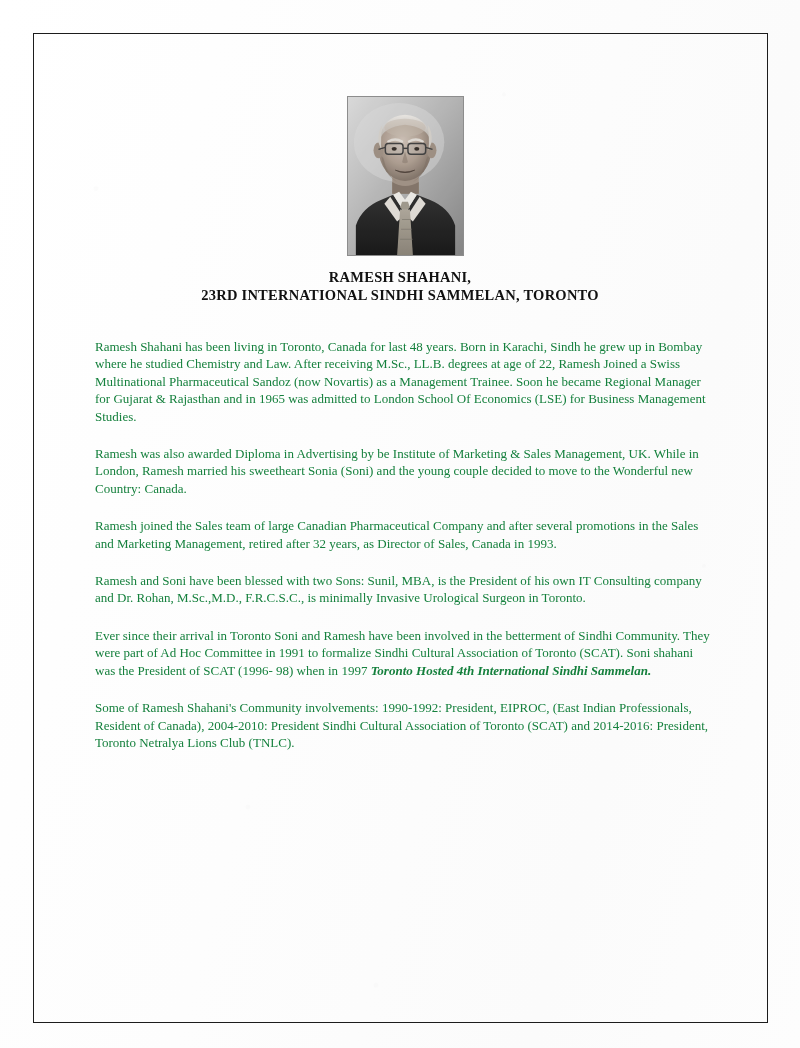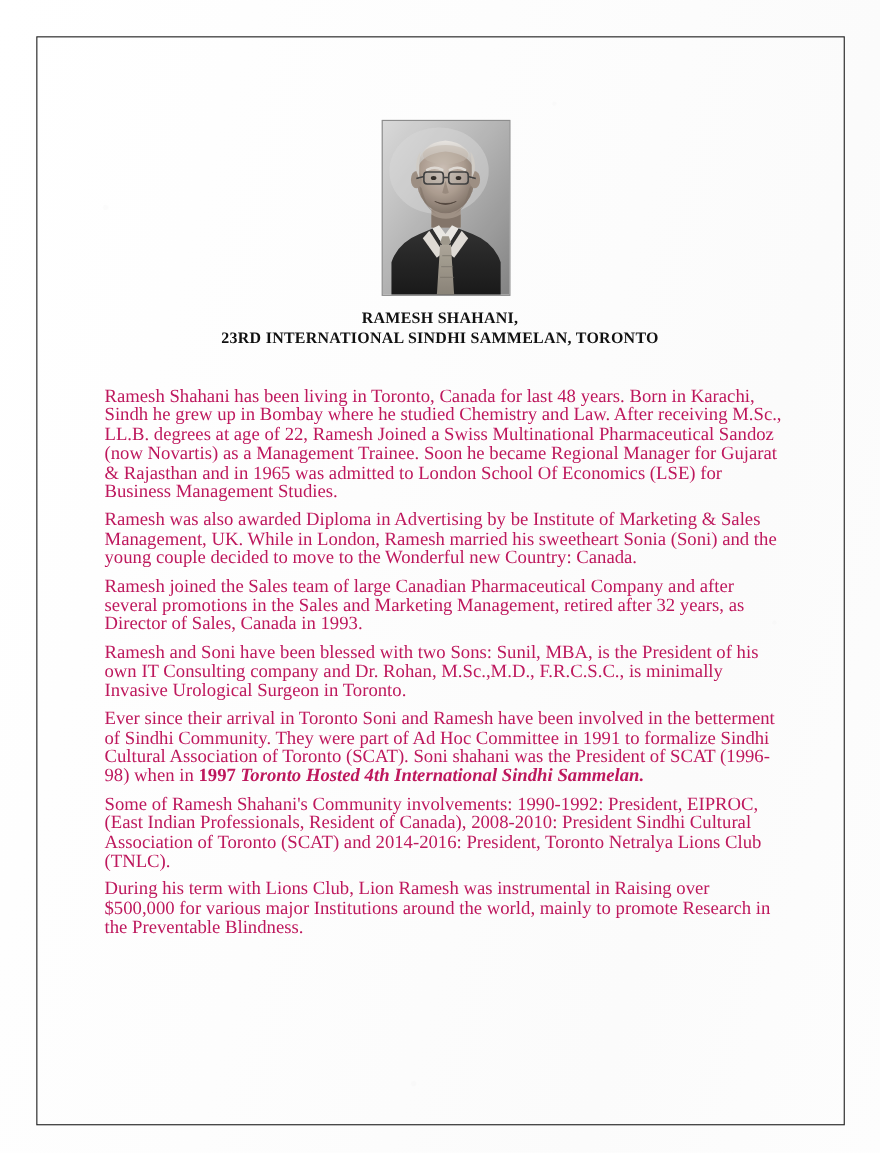--- a/index.html
+++ b/index.html
@@ -38,21 +38,21 @@
     top: 33px;
     width: 735px;
     height: 990px;
     border: 1.5px solid #1c1c1c;
     box-sizing: border-box;
   }
 
   .content {
     position: absolute;
     left: 0;
-    top: 13px;
+    top: 0;
     width: 800px;
     height: 848px;
   }
 
   
   .photo-wrap {
     position: absolute;
     left: 347px;
     top: 96px;
     width: 117px;
@@ -79,31 +79,31 @@
     line-height: 18px;
     color: #111;
   }
 
   
   .body-copy {
     position: absolute;
     left: 95px;
     top: 338px;
     width: 618px;
-    font-size: 17px;
+    font-size: 13px;
     line-height: 17.4px;
     text-align: left;
-    color: #be185d;
+    color: #15803d;
   }
   .para { margin: 0 0 5.5px 0; }
-  .para + .para { margin-top: 8px; }
+  .para + .para { margin-top: 20px; }
 
   .em-i { }
   .em-bi { font-style: italic; font-weight: bold; }
-  .em-b { font-weight: bold; }
+  .em-b { font-weight: normal; }
 </style>
 </head>
 <body>
 
 <div class="page-surface"></div>
 
 <div class="page-border"></div>
 
 <div class="content">
 
@@ -190,17 +190,16 @@
     <div class="hline">RAMESH SHAHANI,</div>
     <div class="hline">23RD INTERNATIONAL SINDHI SAMMELAN, TORONTO</div>
   </div>
 
   <div class="body-copy" id="body-copy">
       <div class="para"><span>Ramesh Shahani has been living in Toronto, Canada for last 48 years. Born in Karachi, Sindh he grew up in Bombay where he studied Chemistry and Law. After receiving M.Sc., LL.B. degrees at age of 22, Ramesh Joined a Swiss Multinational Pharmaceutical Sandoz (now Novartis) as a Management Trainee. Soon he became Regional Manager for Gujarat &amp; Rajasthan and in 1965 was admitted to London School Of Economics (LSE) for Business Management Studies.</span></div>
       <div class="para"><span>Ramesh was also awarded Diploma in Advertising by be Institute of Marketing &amp; Sales Management, UK. While in London, Ramesh married his sweetheart Sonia (Soni) and the young couple decided to move to the Wonderful new Country: Canada.</span></div>
       <div class="para"><span>Ramesh joined the Sales team of  large Canadian Pharmaceutical Company and after several promotions in the Sales and Marketing Management, retired after 32 years, as Director of Sales, Canada in 1993.</span></div>
       <div class="para"><span>Ramesh and Soni have been blessed with two Sons: Sunil, MBA, is the President of his own IT Consulting company and Dr. Rohan, M.Sc.,M.D., F.R.C.S.C., is minimally Invasive Urological Surgeon in Toronto.</span></div>
       <div class="para"><span>Ever since their arrival in Toronto Soni and Ramesh  have been involved in the  betterment of Sindhi Community. They were part of </span><span class="em-i">Ad Hoc</span><span> Committee in 1991 to formalize Sindhi Cultural Association of Toronto (SCAT). Soni shahani was the President of SCAT (1996- 98) when in </span><span class="em-b">1997 </span><span class="em-bi">Toronto Hosted 4th International Sindhi Sammelan.</span></div>
-      <div class="para"><span>Some of Ramesh Shahani's Community involvements: 1990-1992: President, EIPROC, (East Indian Professionals, Resident of Canada), 2008-2010: President Sindhi Cultural Association of Toronto (SCAT) and 2014-2016: President, Toronto Netralya Lions Club (TNLC).</span></div>
-      <div class="para"><span>During his term with Lions Club, Lion Ramesh was instrumental in Raising over $500,000 for various major Institutions around the world, mainly to promote Research in the </span><span class="em-i">Preventable Blindness</span><span>.</span></div>
+      <div class="para"><span>Some of Ramesh Shahani's Community involvements: 1990-1992: President, EIPROC, (East Indian Professionals, Resident of Canada), 2004-2010: President Sindhi Cultural Association of Toronto (SCAT) and 2014-2016: President, Toronto Netralya Lions Club (TNLC).</span></div>
     </div>
 
 </div>
 
 </body></html>

